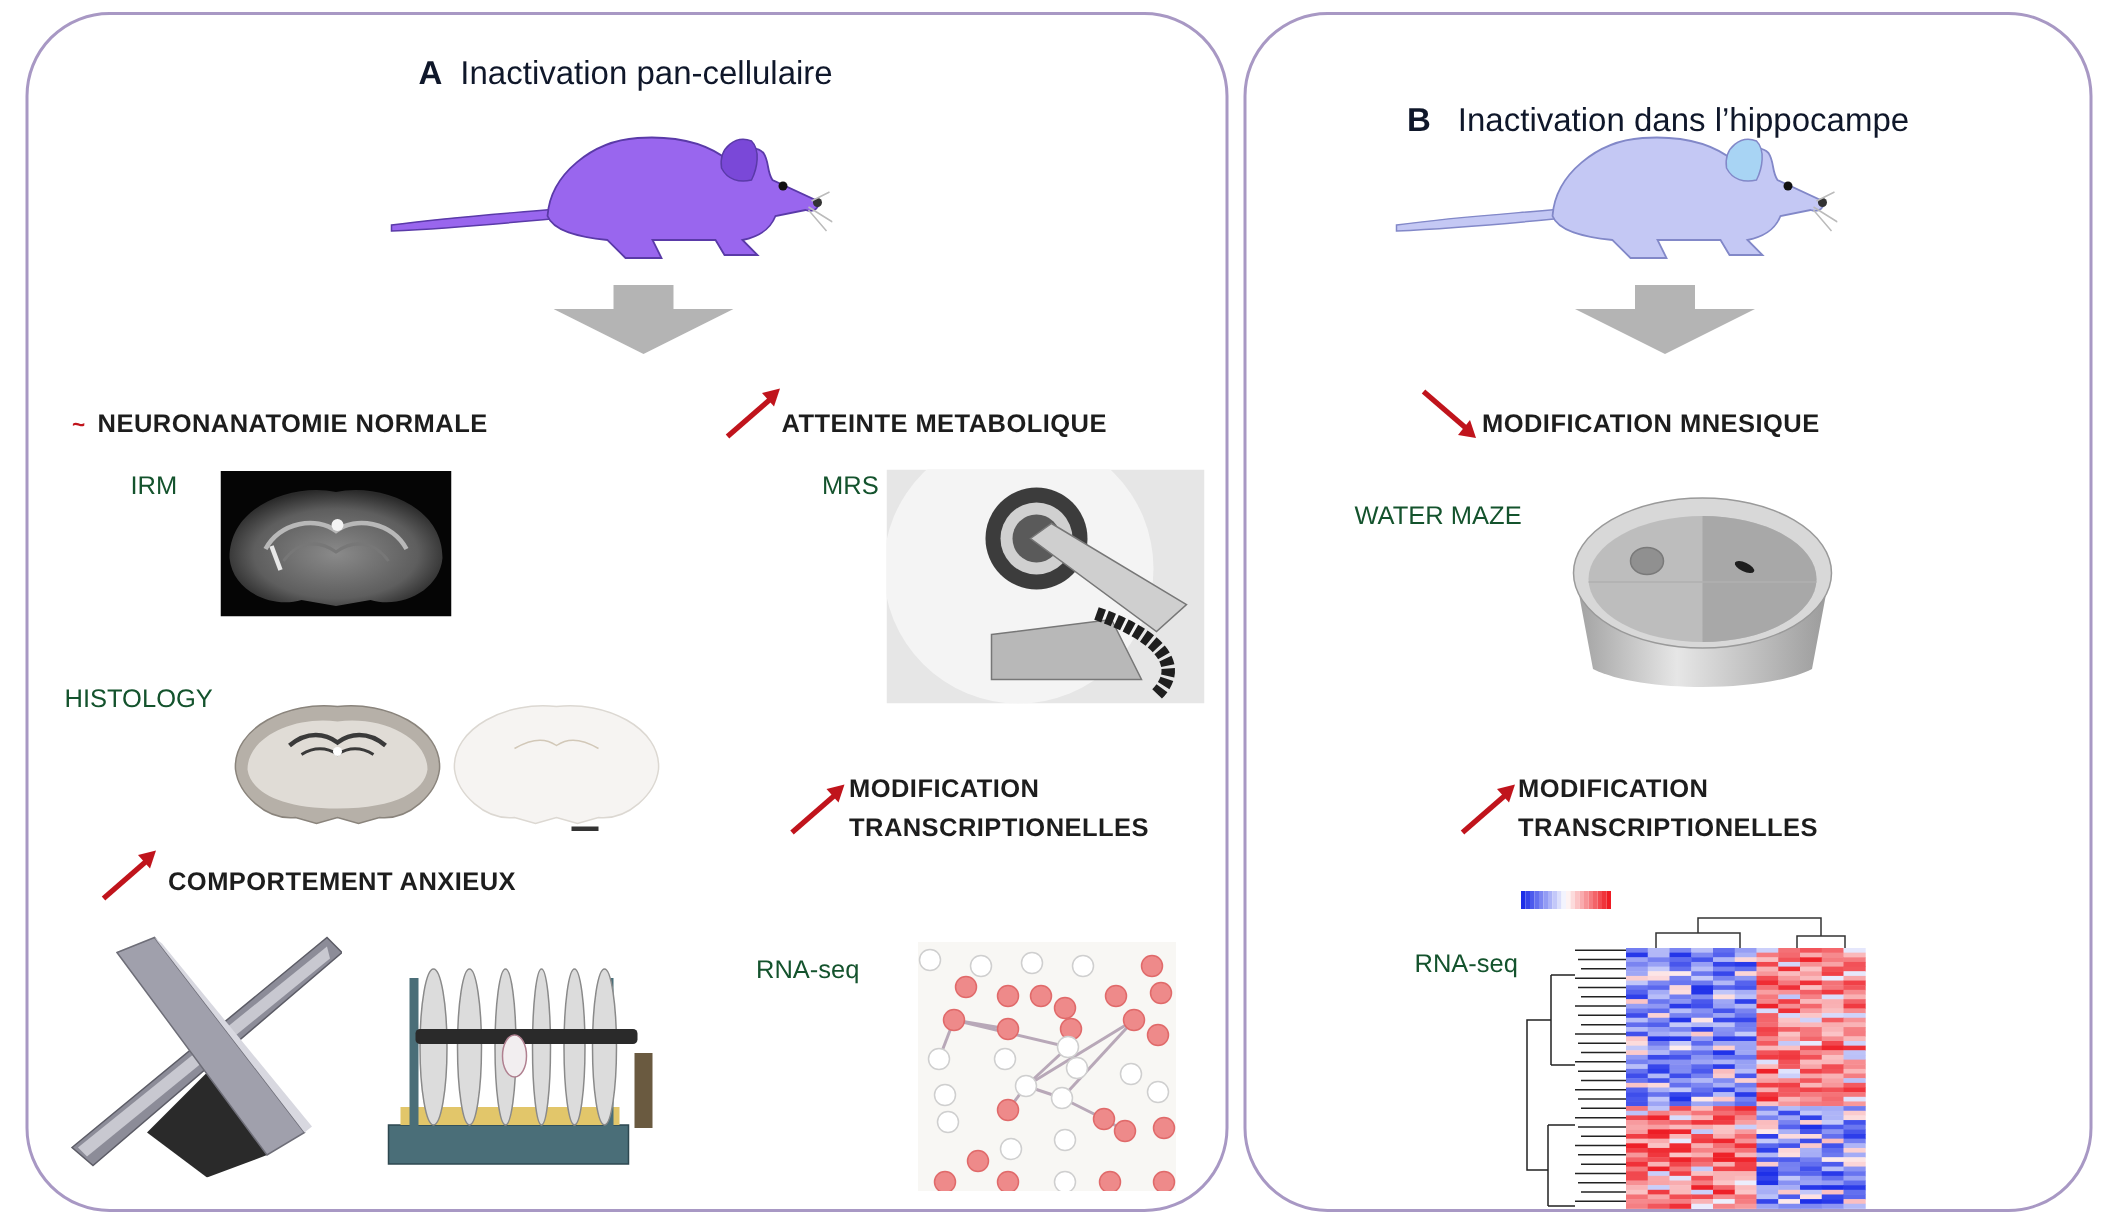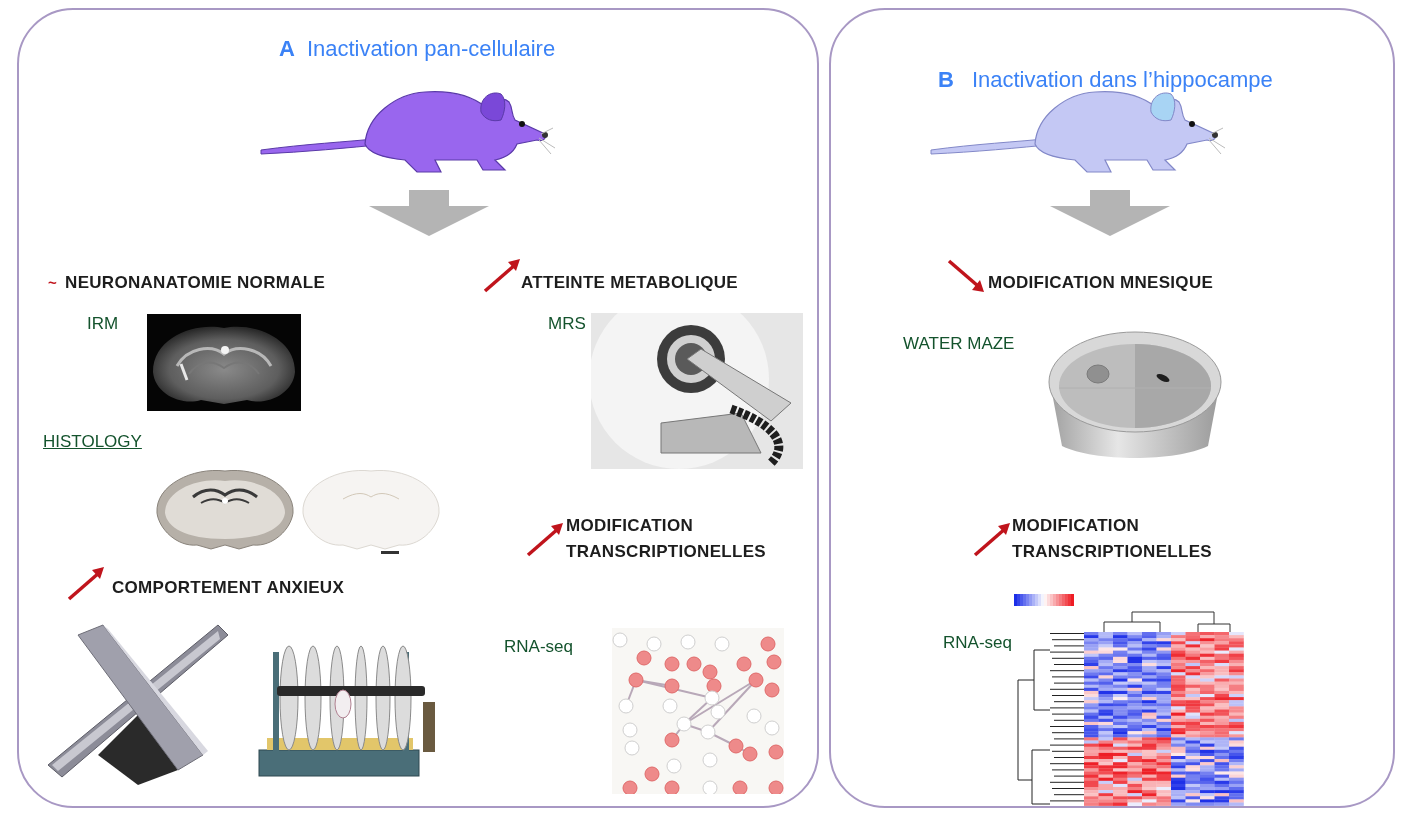--- a/index.html
+++ b/index.html
@@ -2,21 +2,21 @@
 <html><head>
 <meta charset="utf-8">
 <style>
   html, body { margin:0; padding:0; background:#ffffff; }
   body { width:1414px; height:816px; position:relative; overflow:hidden;
          font-family:"Liberation Sans", "DejaVu Sans", sans-serif; color:#1a1a1a; }
   .panel { position:absolute; border:2px solid #a898c4; border-radius:56px; background:#fff; box-sizing:border-box; }
   #panel-a { left:17px; top:8px; width:802px; height:800px; }
   #panel-b { left:829px; top:8px; width:566px; height:800px; }
   .abs { position:absolute; }
-  .title { font-size:22px; color:#3b82f6; white-space:nowrap; }
+  .title { font-size:22px; color:#0f172a; white-space:nowrap; }
   .title .letter { font-weight:bold; margin-right:12px; }
   .heading { font-weight:bold; font-size:17px; letter-spacing:0.3px; color:#1d1d1d; white-space:nowrap; }
   .heading.center { line-height:26px; }
   .label { font-size:17px; color:#14532d; white-space:nowrap; }
   svg { display:block; }
 </style>
 </head>
 <body>
 
 <div id="panel-a" class="panel"></div>
@@ -52,21 +52,21 @@
     </radialGradient>
   </defs>
   <rect width="154" height="97" fill="#050505"></rect>
   <path d="M6 58 C6 22 50 8 77 14 C104 8 148 22 148 58 C146 80 120 92 100 86 L77 90 L54 86 C34 92 8 80 6 58 Z" fill="url(#mriG)"></path>
   <path d="M30 52 C40 34 64 30 77 40 C90 30 114 34 124 52" stroke="#b8b8b8" stroke-width="3" fill="none"></path>
   <path d="M42 60 C52 46 66 46 77 54 C88 46 102 46 112 60" stroke="#777" stroke-width="2" fill="none"></path>
   <circle cx="78" cy="36" r="4" fill="#f4f4f4"></circle>
   <path d="M34 50 L40 66" stroke="#e8e8e8" stroke-width="3"></path>
 </svg>
 
-<div class="abs label" style="left:43px; top:432px;text-decoration:underline;">HISTOLOGY</div>
+<div class="abs label" style="left:43px; top:456px;">HISTOLOGY</div>
 <svg class="abs" style="left:153px; top:463px;" width="290" height="96" viewBox="0 0 290 96">
   <g>
     <path d="M4 50 C2 22 40 4 72 8 C104 4 142 22 140 50 C138 66 120 84 100 82 L86 86 L72 82 L58 86 L44 82 C24 84 6 66 4 50 Z" fill="#b6b0a8" stroke="#8a847c" stroke-width="1"></path>
     <path d="M12 50 C12 28 44 14 72 18 C100 14 132 28 132 50 C130 64 112 76 72 76 C32 76 14 64 12 50 Z" fill="#e0dcd6"></path>
     <path d="M40 34 C52 24 64 26 72 32 C80 26 92 24 104 34" stroke="#3a3a3a" stroke-width="3" fill="none"></path>
     <path d="M48 40 C58 34 66 36 72 40 C78 36 86 34 96 40" stroke="#3a3a3a" stroke-width="2" fill="none"></path>
     <circle cx="72" cy="38" r="3" fill="#fff"></circle>
   </g>
   <g>
     <path d="M150 50 C148 22 186 4 218 8 C250 4 288 22 286 50 C284 66 266 84 246 82 L232 86 L218 82 L204 86 L190 82 C170 84 152 66 150 50 Z" fill="#f6f4f2" stroke="#dcd8d2" stroke-width="1"></path>

